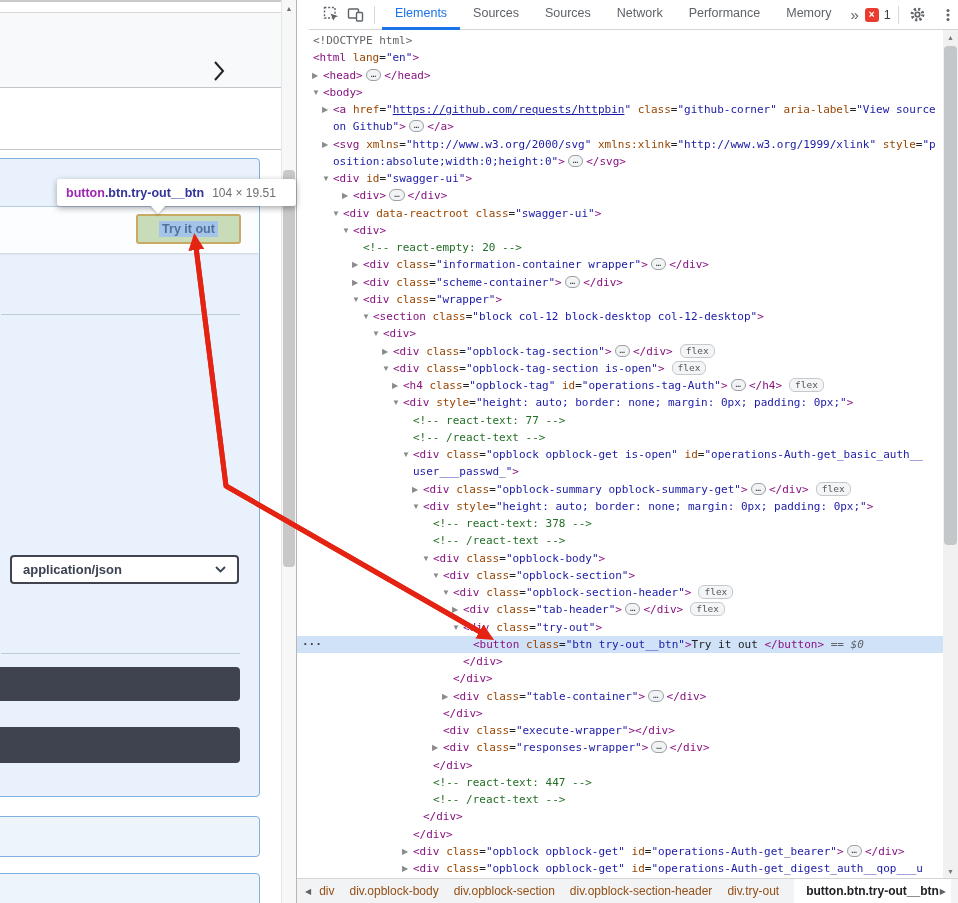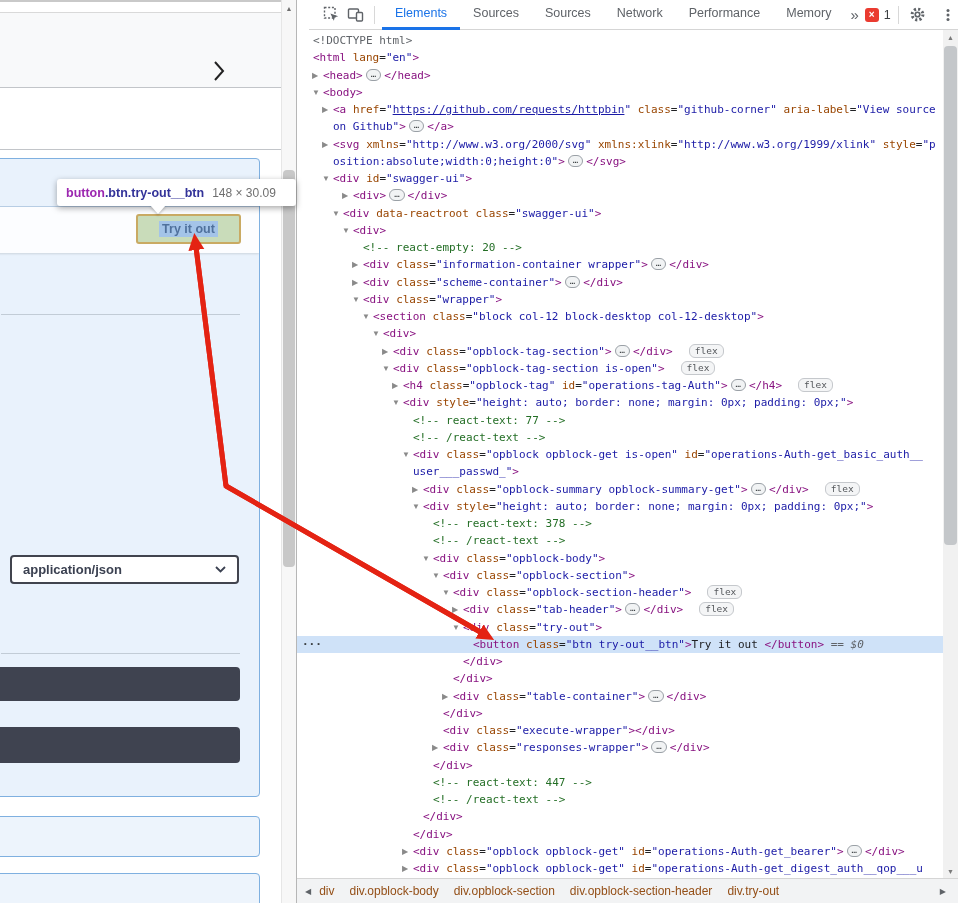--- a/index.html
+++ b/index.html
@@ -62,21 +62,21 @@
        font-family:"DejaVu Sans Mono",monospace;font-size:11px;}
   .row{position:relative;height:17.25px;line-height:17.25px;white-space:pre;box-sizing:border-box;}
   .row.sel{background:#cfe2f8;}
   .tw{display:inline-block;width:11px;margin-left:-11px;font-size:8px;color:#8a8a8a;
       font-family:"Liberation Sans",sans-serif;vertical-align:1px;}
   .c-tag{color:#881280;} .c-attr{color:#994500;} .c-val{color:#1a1aa6;}
   .c-link{color:#1a1aa6;text-decoration:underline;} .c-txt{color:#202124;}
   .c-com{color:#236e25;} .c-doc{color:#5f6368;} .c-eq{color:#5f6368;font-style:italic;}
   .pill{display:inline-block;margin:0 3px;padding:0 4px 2px;border:1px solid #9aa0a6;border-radius:7px;
         background:#f1f3f4;color:#3c4043;font-size:9px;line-height:8px;vertical-align:2px;}
-  .badge{display:inline-block;margin-left:16px;padding:0 5px 1px;border:1px solid #c5c8cc;border-radius:6px;
+  .badge{display:inline-block;margin-left:7px;padding:0 5px 1px;border:1px solid #c5c8cc;border-radius:6px;
          background:#f4f5f6;color:#55585c;font-size:9.5px;line-height:11px;vertical-align:1px;}
   .gdots{position:absolute;left:5px;top:0;color:#3c4043;font-weight:bold;letter-spacing:0;}
   
   .dt-scroll{position:absolute;right:0;top:30px;width:15px;bottom:25px;background:#f1f1f1;}
   .dt-scroll .arr{position:absolute;left:0;width:100%;text-align:center;font-size:7px;color:#7a7a7a;}
   .dt-thumb{position:absolute;left:1px;top:16px;width:13px;height:499px;background:#c4c7ca;border-radius:4px;}
   
   .crumbs{position:absolute;left:0;bottom:0;right:0;height:25px;background:#f2f3f4;border-top:1px solid #d5d5d5;
           box-sizing:border-box;display:flex;align-items:center;font-size:12px;}
   .crumb{color:#944f17;margin-right:15px;white-space:nowrap;}
@@ -133,21 +133,21 @@
     <div class="opblock2" style="top:873px;height:40px;"></div>
 
     <div class="pg-scroll">
       <span class="arr" style="top:5px;">▲</span>
       <div class="pg-thumb"></div>
     </div>
 
     <div class="tooltip">
       <span class="tag">button</span>
         <span class="rest">.btn.try-out__btn</span>
-      <span class="dims">148 × 30.09</span>
+      <span class="dims">104 × 19.51</span>
     </div>
     <div class="tt-caret"></div>
   </div>
 
   <div class="devtools">
 
     <div class="toolbar">
       <span class="tb-icon">
         <svg width="17" height="17" viewBox="0 0 17 17">
             <rect x="1.5" y="1.5" width="10.5" height="10.5" fill="none" stroke="#5f6368" stroke-width="1.4" stroke-dasharray="2 1.7"></rect>
@@ -253,20 +253,21 @@
       <span class="arr" style="bottom:3px;">▼</span>
     </div>
 
     <div class="crumbs" id="crumbs">
       <span class="cnav">◀</span>
     <span class="crumb">div</span>
         <span class="crumb">div.opblock-body</span>
         <span class="crumb">div.opblock-section</span>
         <span class="crumb">div.opblock-section-header</span>
         <span class="crumb">div.try-out</span>
+        <span class="crumb selc">button.btn.try-out__btn</span>
       </div>
     <span class="cnav right" style="position:absolute;right:4px;bottom:7px;">▶</span>
   </div>
 
   <svg class="annot" width="958" height="903">
     <defs>
       <marker id="ah" markerUnits="userSpaceOnUse" markerWidth="22" markerHeight="20" refX="3" refY="8" orient="auto">
         <path d="M0,0 L17,8 L0,16 Z" fill="#e42313"></path>
       </marker>
     </defs>

